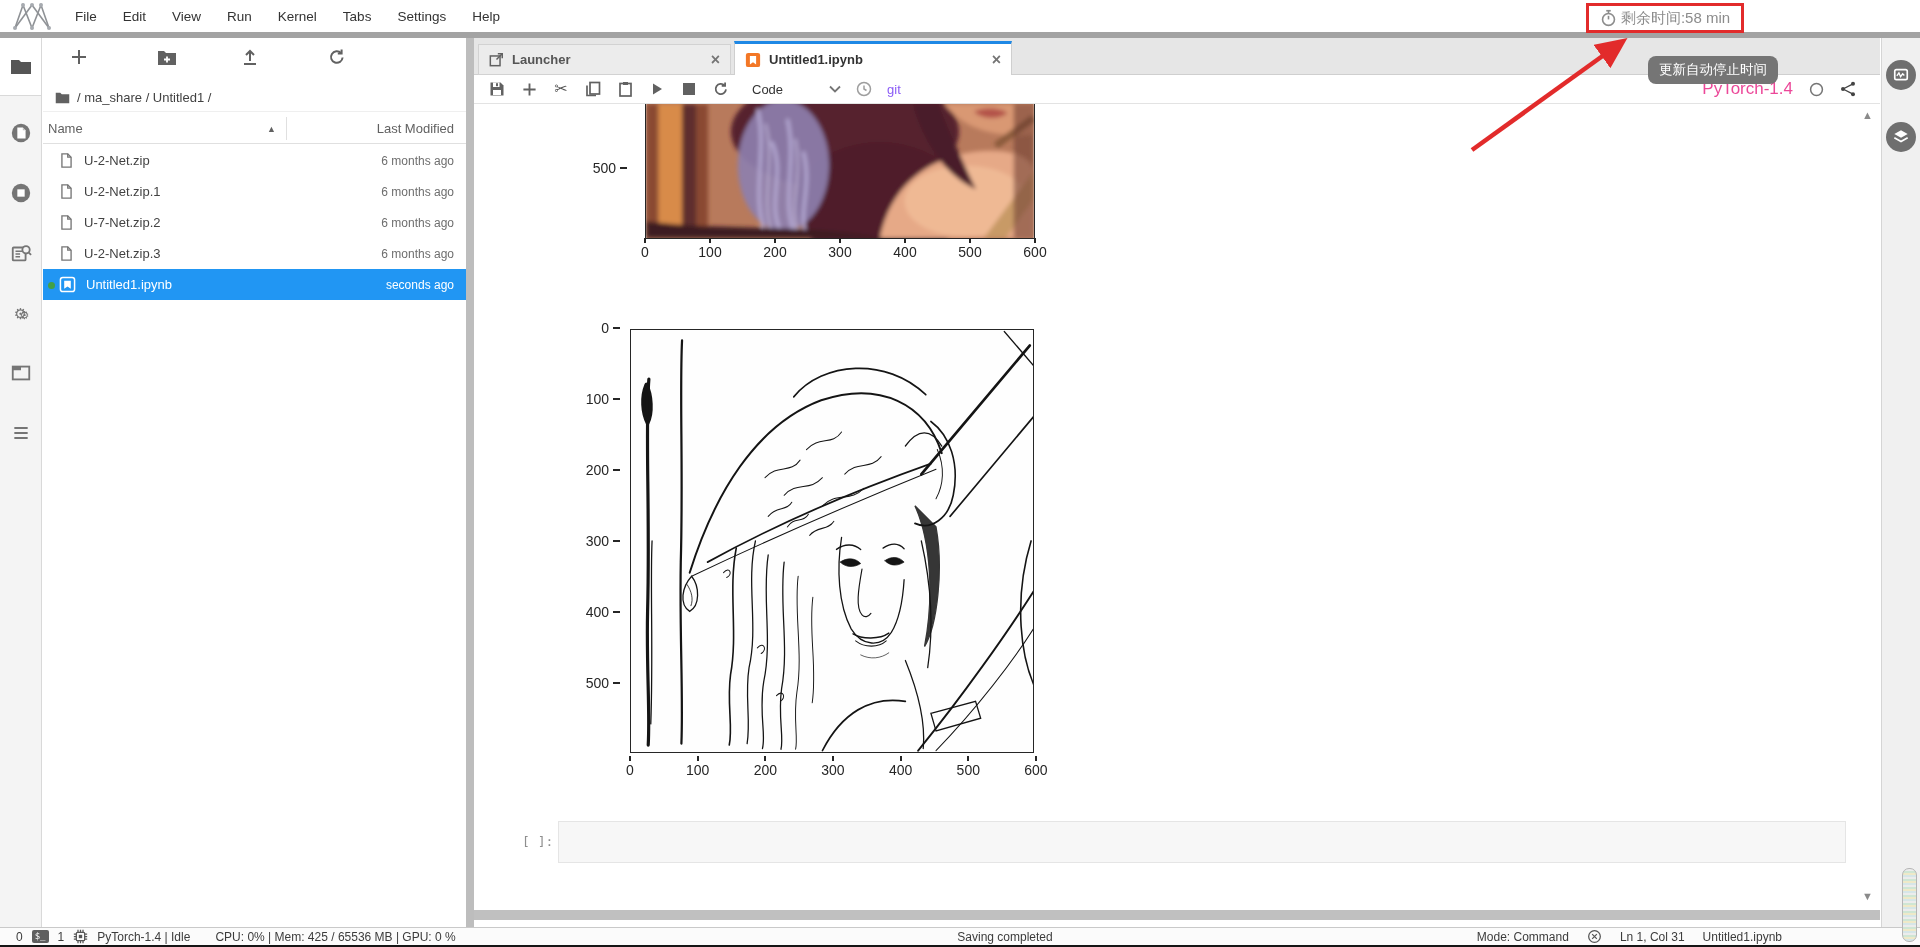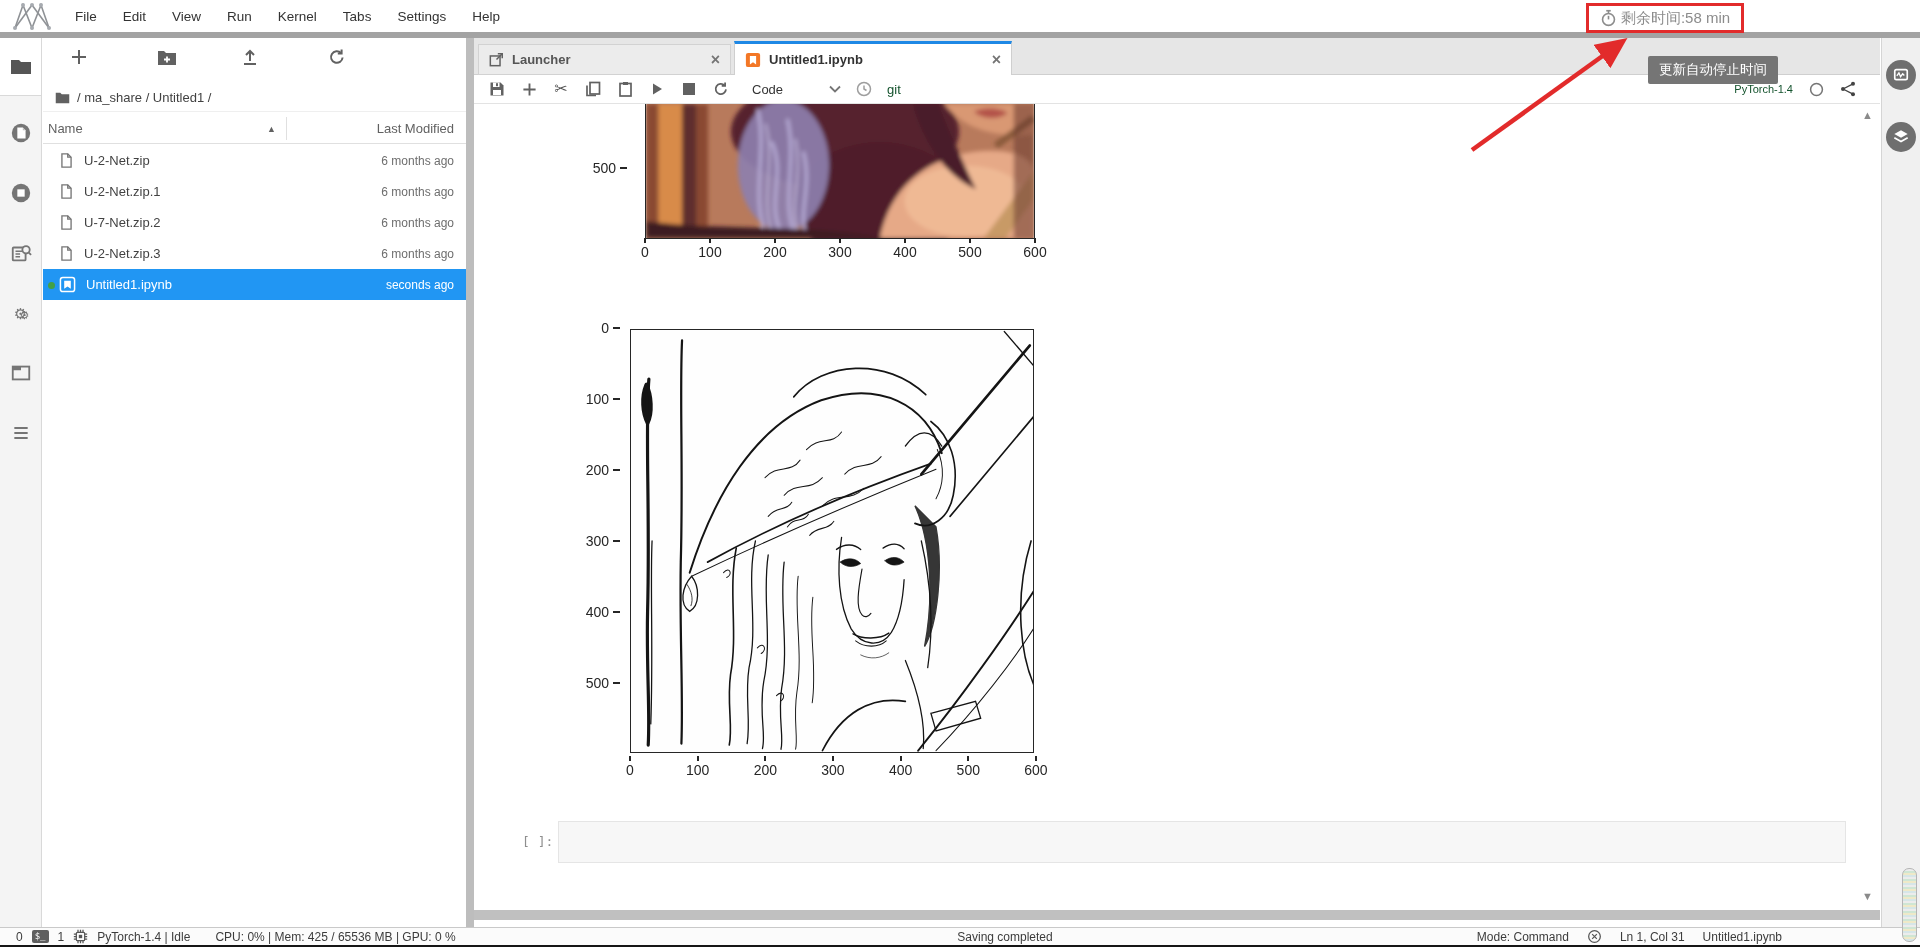--- a/index.html
+++ b/index.html
@@ -18,21 +18,21 @@
   .time-box { position:absolute; left:1586px; top:3px; width:158px; height:30px;
               border:3px solid #e22b2b; background:#fff; display:flex;
               align-items:center; justify-content:center; gap:4px;
               color:#8c8c8c; font-size:15px; z-index:30; }
   .power-btn { position:absolute; left:1762px; top:7px; }
   .user-btn  { position:absolute; left:1806px; top:6px; }
 
   #arrow-svg { position:absolute; left:1440px; top:26px; width:220px; height:135px;
                z-index:50; pointer-events:none; }
   #tooltip { position:absolute; left:1648px; top:56px; background:#757575; color:#fff;
-             font-size:13.5px; padding:5px 11px; border-radius:2px; z-index:40; }
+             font-size:13.5px; padding:5px 11px; border-radius:8px; z-index:40; }
 
   
   #workspace { position:absolute; top:38px; left:0; width:1920px; height:889px; }
 
   #left-strip { position:absolute; left:0; top:0; width:42px; height:100%;
                 background:#f4f4f4; border-right:1px solid #d9d9d9; }
   .strip-active { position:absolute; top:0; left:0; width:41px; height:58px; background:#fff;
                   border-bottom:1px solid #d9d9d9; display:flex; align-items:center; justify-content:center; }
   .strip-icons { position:absolute; top:58px; left:0; width:41px; display:flex;
                  flex-direction:column; align-items:center; gap:38px; padding-top:26px; }
@@ -78,23 +78,23 @@
                 border-top:3px solid #1e88e5; color:#333; z-index:2; }
   .tab .close { margin-left:auto; color:#757575; font-size:16px; line-height:1; }
 
   #nb-toolbar { position:absolute; top:37px; left:0; right:0; height:29px; background:#fff;
                 border-bottom:1px solid #e3e3e3; display:flex; align-items:center;
                 padding:0 24px 0 14px; gap:14px; }
   .tbi { width:18px; height:18px; display:flex; align-items:center; justify-content:center; }
   .cut-glyph { font-size:16px; color:#555; line-height:1; }
   .code-label { font-size:13px; color:#333; margin-left:8px; }
   .chev { margin-left:32px; }
-  .git-label { font-size:13px; color:#14532d; }
+  .git-label { font-size:13px; color:#8b5cf6; }
   .kernel-right { margin-left:auto; display:flex; align-items:center; gap:16px;
-                  font-size:11px; color:#14532d; }
+                  font-size:17px; color:#ec4899; }
 
   #content { position:absolute; top:66px; left:0; right:0; bottom:17px; background:#fff; overflow:hidden; }
 
   .fig1 { position:absolute; left:171px; top:0; }
   .fig1 svg { border:1px solid #262626; border-top:none; }
   .fig1-ylabel { position:absolute; left:-78px; top:56px; width:60px; font-size:14px;
                  color:#262626; display:flex; justify-content:flex-end; align-items:center; gap:4px; }
   .tickdash::after { content:""; width:7px; height:2px; background:#262626; display:inline-block; }
   .xticks { display:flex; justify-content:space-between; position:absolute; }
   .xticks span { width:32px; text-align:center; font-size:14px; color:#262626; position:relative; }

